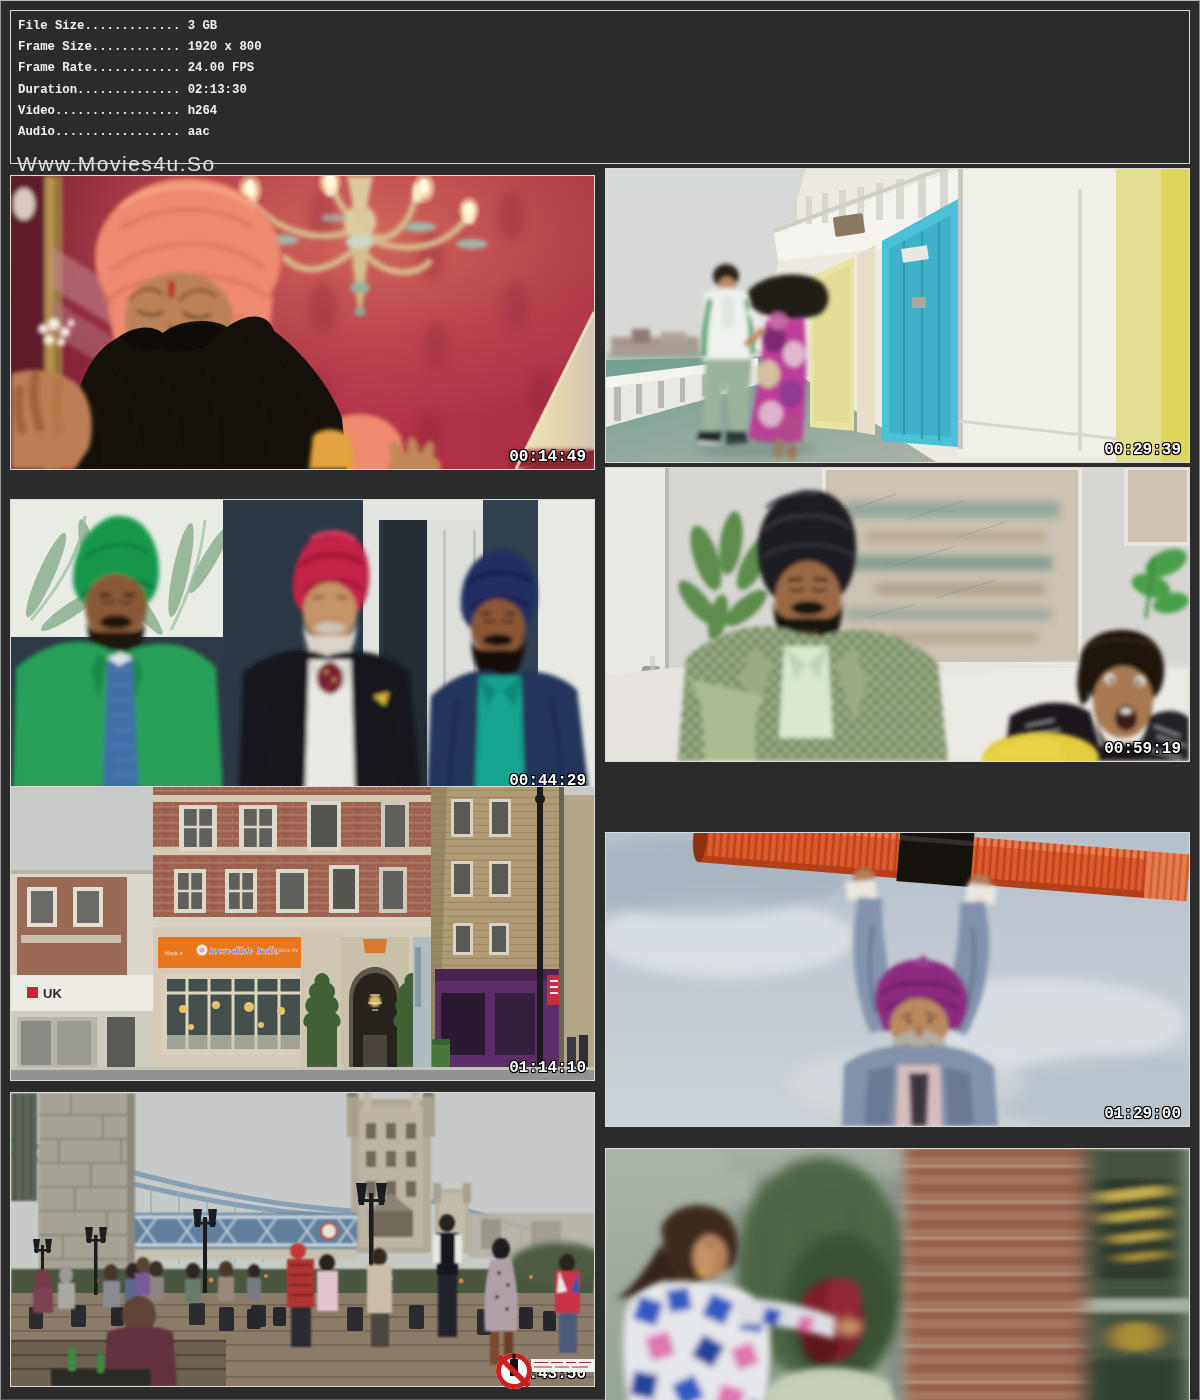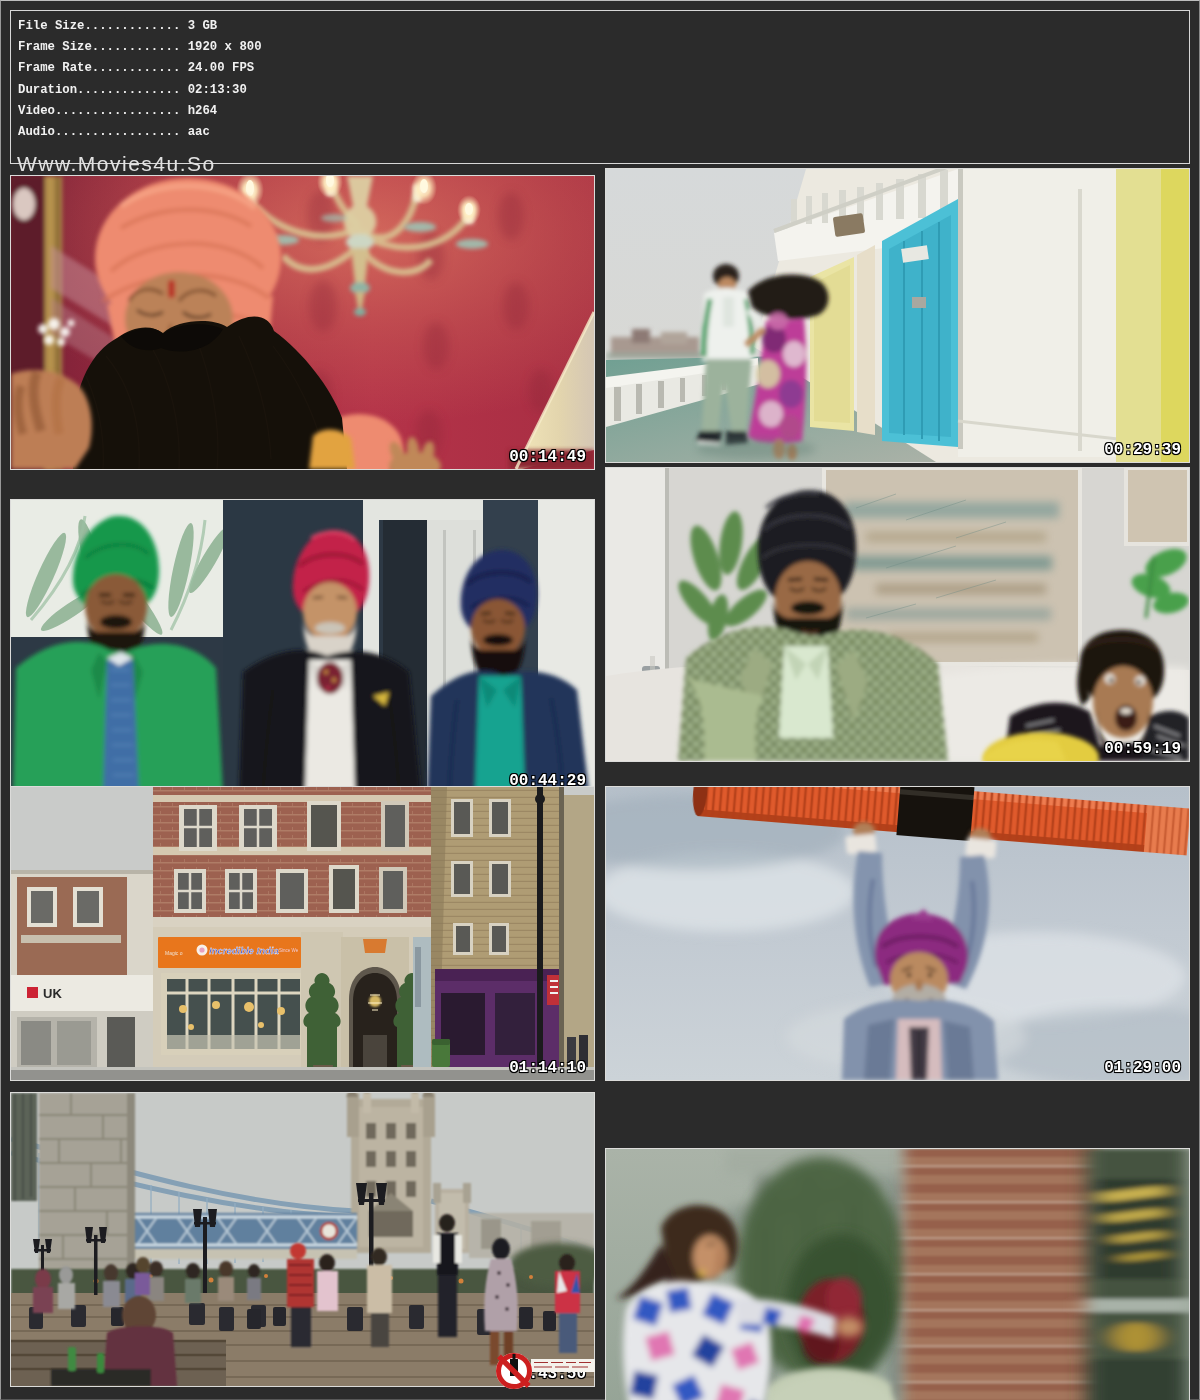--- a/index.html
+++ b/index.html
@@ -584,21 +584,21 @@
 <circle cx="529" cy="12" r="5" fill="#1b1b1d"></circle>
 <rect x="421" y="252" width="18" height="28" rx="2" fill="#49783a"></rect>
 <rect x="421" y="252" width="18" height="6" rx="2" fill="#3a6130"></rect>
 <rect x="556" y="250" width="9" height="30" fill="#3a3a40"></rect>
       <rect x="568" y="248" width="9" height="32" fill="#2e2e34"></rect>
 <rect x="0" y="282" width="583" height="11" fill="#92928e"></rect>
 <rect x="0" y="280" width="583" height="3" fill="#c4c4be"></rect>
 </svg>
 <div class="ts">01:14:10</div>
 </div>
-<div class="img" id="i6" style="left:605px;top:786px">
+<div class="img" id="i6" style="left:605px;top:832px">
 <svg width="583" height="293" viewBox="0 0 583 293">
 <defs>
 <linearGradient id="s6sky" x1="0" y1="0" x2="0" y2="1">
 <stop offset="0" stop-color="#b6c0ca"></stop>
           <stop offset=".5" stop-color="#c2cad2"></stop>
           <stop offset="1" stop-color="#ccd3d8"></stop>
         </linearGradient>
 <filter id="s6b6" x="-40%" y="-40%" width="180%" height="180%">
           <feGaussianBlur stdDeviation="6"></feGaussianBlur>
         </filter>

